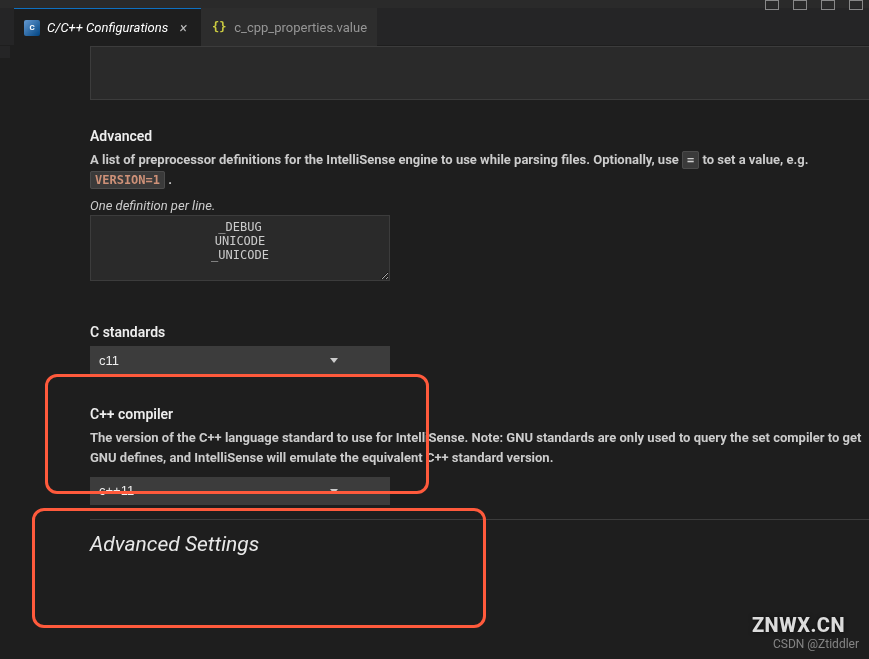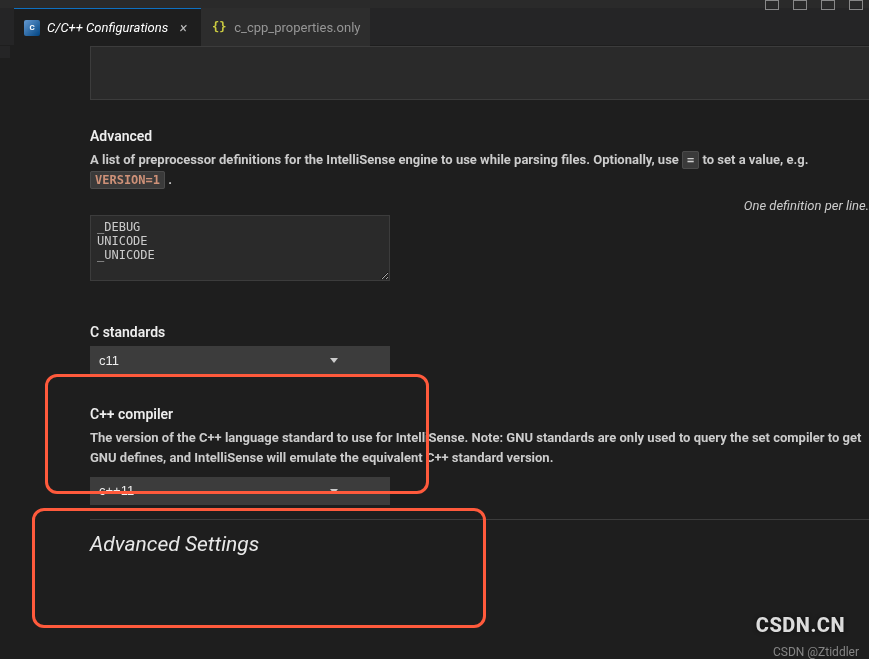--- a/index.html
+++ b/index.html
@@ -103,34 +103,34 @@
       font-size: 12px;
       color: #ce9178;
     }
     .inline-code.sym { color: #cccccc; }
     .hint-italic {
       font-style: italic;
       color: #cccccc;
       font-size: 13px;
       display: block;
       margin-bottom: 2px;
-      text-align: right;
     }
 
     textarea.defines {
       width: 300px;
       height: 66px;
       background: #2a2a2a;
       border: 1px solid #3c3c3c;
       color: #cccccc;
       font-family: monospace;
       font-size: 12px;
       padding: 4px 6px;
       resize: both;
       outline: none;
+      text-align: center;
     }
 
     .cbox {
       width: 300px;
       height: 28px;
       background: #3c3c3c;
       border: 1px solid #3c3c3c;
       color: #eeeeee;
       font-size: 13px;
       padding: 0 8px;
@@ -179,21 +179,21 @@
       bottom: 22px;
       color: rgba(255,255,255,0.85);
       font-size: 20px;
       font-weight: 800;
       letter-spacing: 0.5px;
       text-shadow: 0 0 4px rgba(0,0,0,0.6);
     }
     .attribution {
       position: absolute;
       right: 10px;
-      bottom: 0;
+      bottom: 8px;
       color: rgba(200,200,200,0.6);
       font-size: 12px;
     }
     .top-icons-right {
       position: absolute;
       right: 6px;
       top: 0px;
       display: flex;
       gap: 14px;
       color: #888;
@@ -217,21 +217,21 @@
   <div class="tab-spacer"></div>
   <div class="tab active">
     <span class="tab-icon">
         <span class="icon-cpp">C</span>
       </span>
     <span>C/C++ Configurations</span>
     <span class="close-icon">×</span>
   </div>
   <div class="tab">
     <span class="tab-icon icon-json">{}</span>
-    <span>c_cpp_properties.only</span>
+    <span>c_cpp_properties.value</span>
   </div>
 </div>
 
 <div class="sidebar-left"></div>
 
 <div class="content">
 
   <div class="prev-textarea"></div>
 
   
@@ -270,14 +270,14 @@
   </div>
 
   <div class="divider"></div>
   <span class="adv-title">Advanced Settings</span>
 
 </div>
 
 <div class="highlight-box hl1"></div>
 <div class="highlight-box hl2"></div>
 
-<div class="watermark">CSDN.CN</div>
+<div class="watermark">ZNWX.CN</div>
 <div class="attribution">CSDN @Ztiddler</div>
 
 </body></html>

